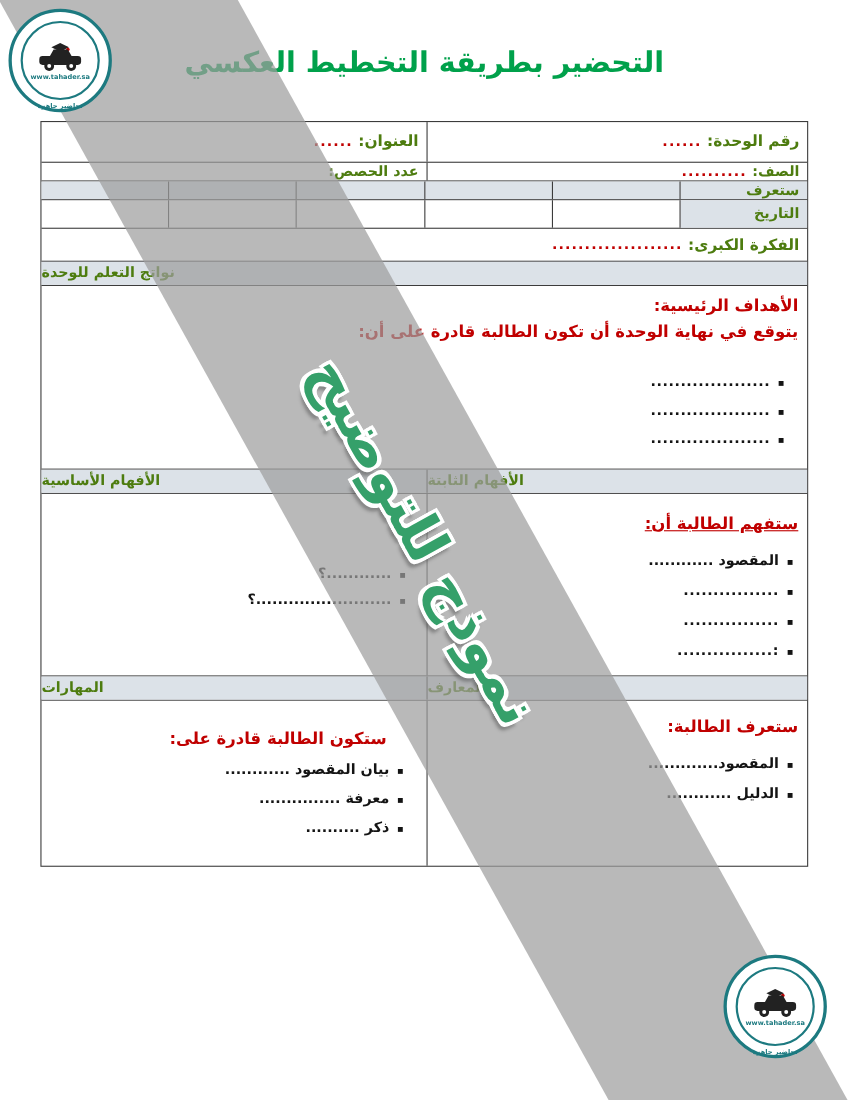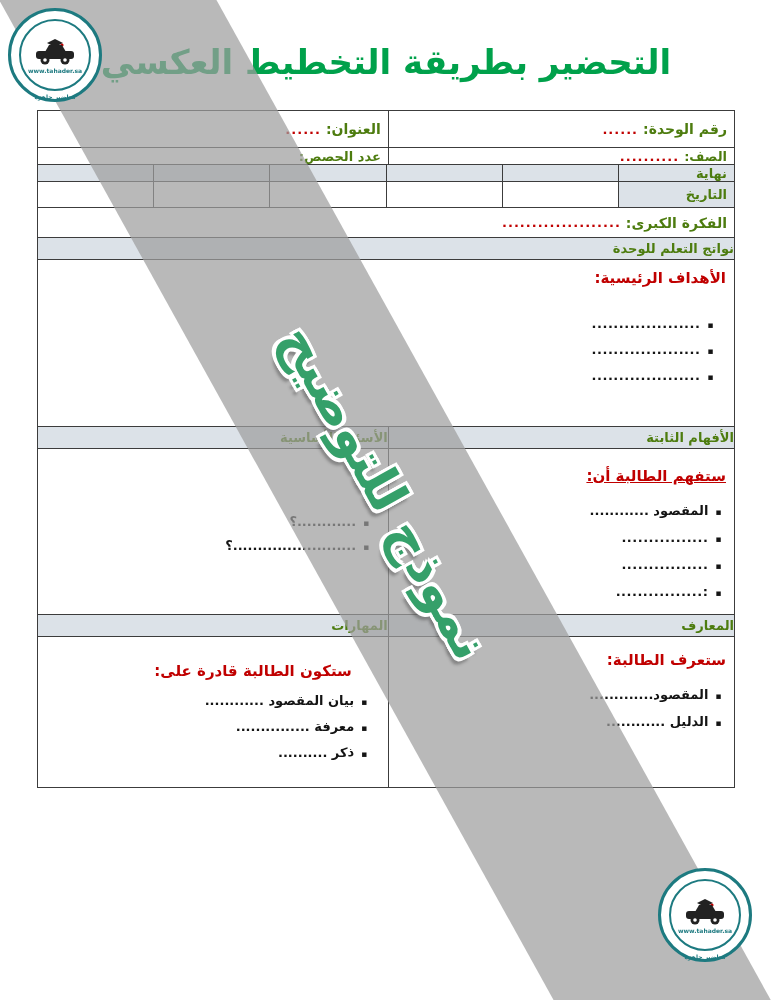--- a/index.html
+++ b/index.html
@@ -10,21 +10,21 @@
     direction:rtl;
     position:relative;
     overflow:hidden;
   }
   .page { position:absolute; inset:0; background:#fff; }
 
   
   .doc-title {
     position:absolute; top:42px; left:0; right:0;
     text-align:center;
-    color:#00a14b; font-size:34px; font-weight:bold;
+    color:#00a14b; font-size:26px; font-weight:bold;
     z-index:1;
   }
 
   
   .doc-table {
     position:absolute; top:110px; right:37px; width:698px;
     border:1px solid #3c3c3c; background:#fff; z-index:1;
   }
   .row { display:flex; border-bottom:1px solid #3c3c3c; }
   .row:last-child { border-bottom:none; }
@@ -34,21 +34,21 @@
   .h37{height:37px} .h17{height:17px} .h26{height:26px} .h30{height:30px}
   .h22{height:22px} .h167{height:167px} .h166{height:166px} .h150{height:150px}
 
   .w-half { width:49.6%; }
   .w-rest { flex:1; }
   .label-col { width:115px; }
   .fcol { flex:1; }
   .full { width:100%; }
 
   .vc { display:flex; align-items:center; gap:5px; padding:0 7px; }
-  .center { justify-content:flex-start; padding:0; }
+  .center { justify-content:flex-end; padding:0; }
   .shaded { background:#dce2e8; }
 
   .lbl { color:#4d7c0f; font-weight:bold; font-size:14px; white-space:nowrap; }
   .sm  { font-size:13px; }
   .val { color:#c00000; font-weight:bold; font-size:13px; letter-spacing:1px; white-space:nowrap; }
 
   .rt { color:#c00000; font-weight:bold; font-size:15px; line-height:1.55; }
   .rt.u { text-decoration:underline; display:inline-block;margin-left:12px; }
 
   .col-pad { padding:7px 8px; }
@@ -138,21 +138,21 @@
         <span class="lbl sm">الصف:</span>
         <span class="val">..........</span>
       </div>
       <div class="cell w-rest vc">
         <span class="lbl sm">عدد الحصص:</span>
       </div>
     </div>
 
     <div class="row h17">
       <div class="cell label-col shaded vc">
-        <span class="lbl sm">نهاية</span>
+        <span class="lbl sm">ستعرف</span>
       </div>
       <div class="cell fcol shaded"></div>
       <div class="cell fcol shaded"></div>
       <div class="cell fcol shaded"></div>
       <div class="cell fcol shaded"></div>
       <div class="cell fcol shaded"></div>
     </div>
 
     <div class="row h26">
       <div class="cell label-col shaded vc">
@@ -174,40 +174,41 @@
 
     <div class="row h22">
       <div class="cell full vc center shaded">
         <span class="lbl sm">نواتج التعلم للوحدة</span>
       </div>
     </div>
 
     <div class="row h167">
       <div class="cell full col-pad">
         <div class="rt">الأهداف الرئيسية:</div>
+        <div class="rt">يتوقع في نهاية الوحدة أن تكون الطالبة قادرة على أن:</div>
         <ul class="blist obj-list">
           <li>
               <span>....................</span>
             </li>
           <li>
               <span>....................</span>
             </li>
           <li>
               <span>....................</span>
             </li>
         </ul>
       </div>
     </div>
 
     <div class="row h22">
       <div class="cell w-half vc center shaded">
         <span class="lbl sm">الأفهام الثابتة</span>
       </div>
       <div class="cell w-rest vc center shaded">
-        <span class="lbl sm">الأسئلة الأساسية</span>
+        <span class="lbl sm">الأفهام الأساسية</span>
       </div>
     </div>
 
     <div class="row h166">
       <div class="cell w-half col-pad">
         <div style="padding-top:9px">
           <span class="rt u">ستفهم الطالبة أن:</span>
         </div>
         <ul class="blist und-list">
           <li>

